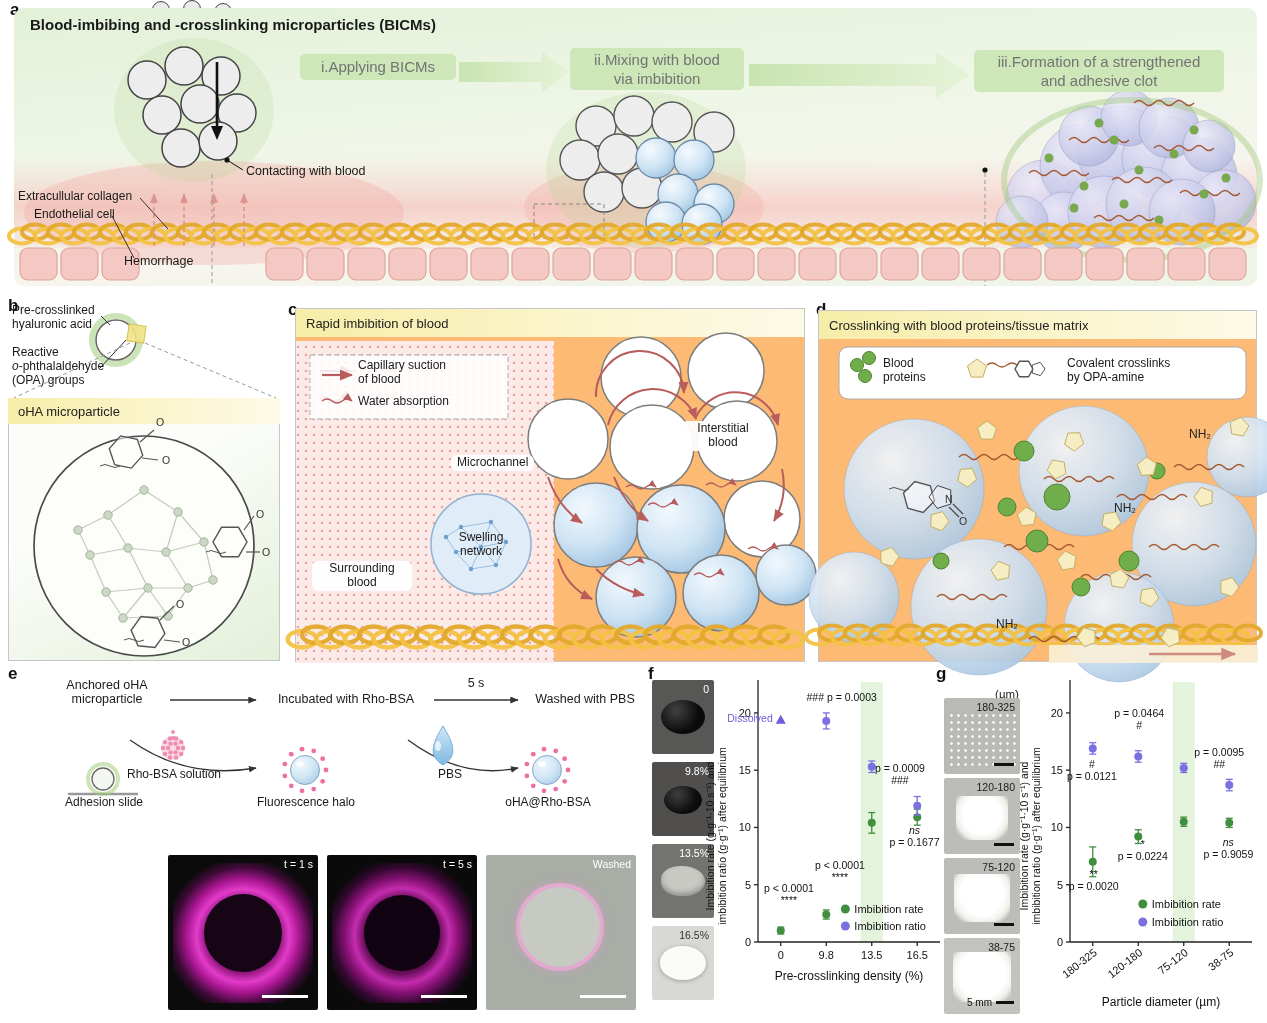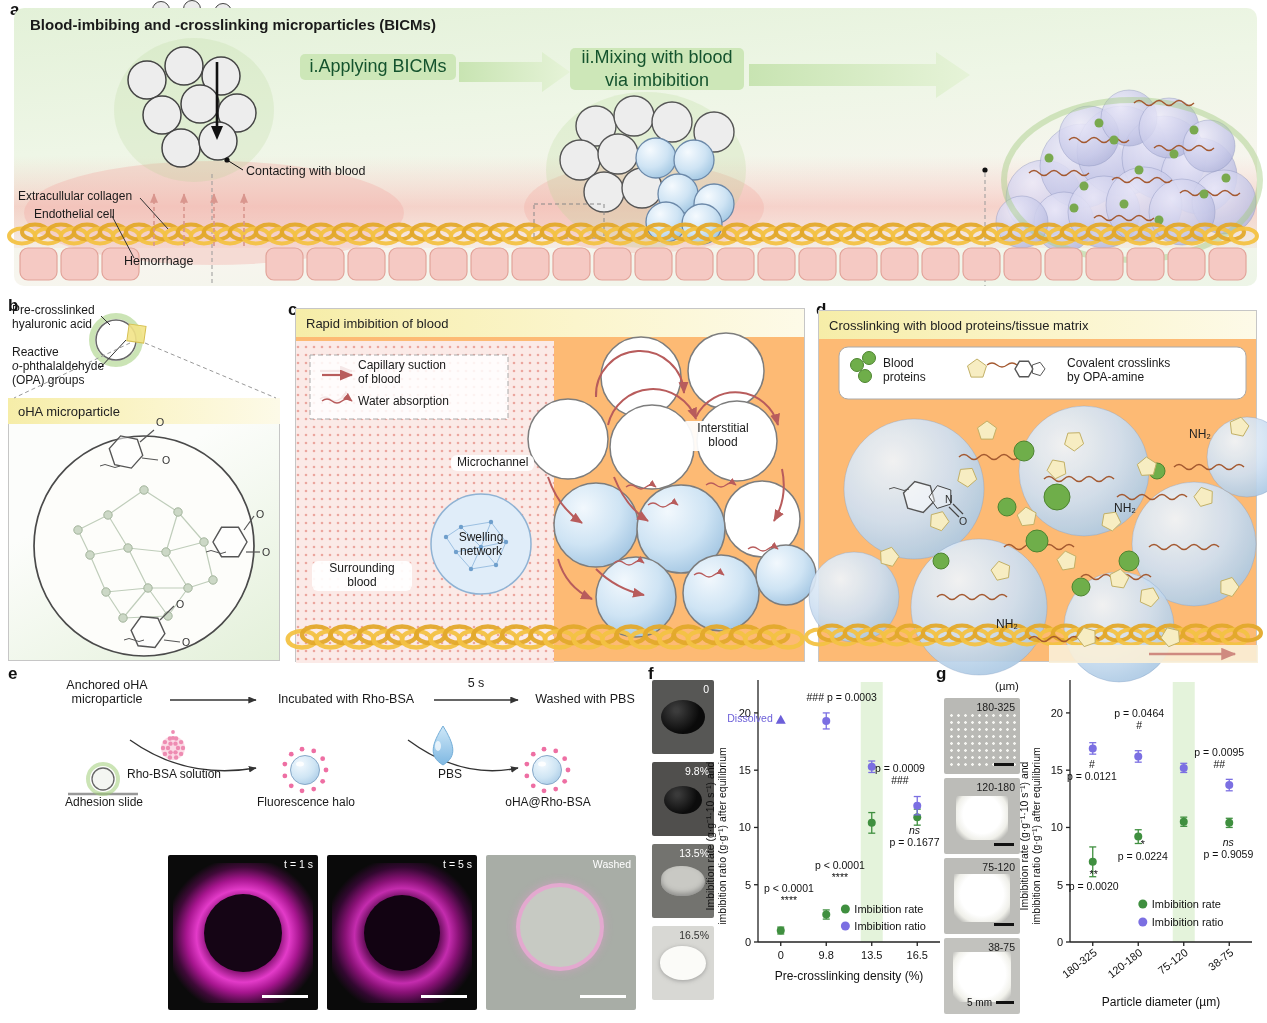--- a/index.html
+++ b/index.html
@@ -2,33 +2,33 @@
 <html><head>
 <meta charset="utf-8">
 <style>
   html,body{margin:0;padding:0;background:#fff;}
   .fig{position:relative;width:1267px;height:1023px;background:#fff;font-family:"Liberation Sans",sans-serif;color:#1a1a1a;overflow:hidden;}
   .plab{position:absolute;font-weight:bold;font-size:17px;color:#111;}
   .ov{position:absolute;font-size:12px;line-height:1.15;white-space:nowrap;color:#1a1a1a;}
   .ctr{text-align:center;}
   .panelA{position:absolute;left:14px;top:8px;width:1243px;height:278px;border-radius:10px;
     background:linear-gradient(175deg,#e3f1d8 0%,#eef6e6 38%,#f7f5ee 70%,#edf5e7 100%);}
-  .stepbox{position:absolute;background:#cde7b8;border-radius:5px;color:#14532d;font-size:18px;line-height:1.3;
+  .stepbox{position:absolute;background:#cde7b8;border-radius:5px;color:#737373;font-size:15px;line-height:1.3;
     display:flex;flex-direction:column;justify-content:center;text-align:center;}
   .panelbox{position:absolute;background:#fdba74;border:1px solid #c6c6c6;box-sizing:border-box;}
   .tbar{position:absolute;left:0;top:0;right:0;height:28px;background:linear-gradient(90deg,#f6eda8,#fbf5cc 55%,#fdfae8);
     display:flex;align-items:center;padding-left:10px;font-size:13px;color:#222;box-sizing:border-box;}
   .whitebox{background:rgba(255,255,255,.93);border-radius:6px;padding:1px 6px;}
   .photo{position:absolute;overflow:hidden;border-radius:2px;}
   .pl{position:absolute;top:3px;right:5px;font-size:10.5px;color:#fff;}
   .bar{position:absolute;height:3.5px;background:#fff;}
   .dotp{position:absolute;width:18px;height:18px;border-radius:50%;background:#ececec;border:1.5px solid #444;box-sizing:border-box;}
   svg{position:absolute;overflow:visible;}
   .chartsvg{overflow:visible;}
-  .sm11{font-size:11.5px;} .sm12{font-size:12px;} .sm125{font-size:12.5px;}
+  .sm11{font-size:11.5px;margin-top:8px;} .sm12{font-size:12px;} .sm125{font-size:12.5px;}
   .atom{position:absolute;font-size:10.5px;color:#333;}
   .nh2{position:absolute;font-size:12px;color:#222;}
 </style>
 </head>
 <body>
 
 <div class="fig">
 
   <div class="plab" style="left:10px;top:0px">a</div>
   <div class="plab" style="left:8px;top:296px">b</div>
@@ -270,20 +270,24 @@
         <line x1="98" y1="208" x2="120" y2="250" stroke="#333" stroke-width="1"></line>
       </svg>
     <div class="ov" style="left:16px;top:8px;font-size:15px;font-weight:600">Blood-imbibing and -crosslinking microparticles (BICMs)</div>
     <div class="stepbox" style="left:286px;top:46px;width:156px;height:26px">
       <div>i.Applying BICMs</div>
     </div>
     <div class="stepbox" style="left:556px;top:40px;width:174px;height:42px">
       <div>ii.Mixing with blood</div>
       <div>via imbibition</div>
     </div>
+    <div class="stepbox" style="left:960px;top:42px;width:250px;height:42px">
+      <div>iii.Formation of a strengthened</div>
+      <div>and adhesive clot</div>
+    </div>
     <div class="ov sm125" style="left:232px;top:156px">Contacting with blood</div>
     <div class="ov sm12" style="left:4px;top:182px">Extracullular collagen</div>
     <div class="ov sm12" style="left:20px;top:200px">Endothelial cell</div>
     <div class="ov sm125" style="left:110px;top:246px">Hemorrhage</div>
   </div>
 
   <div style="position:absolute;left:8px;top:300px;width:274px;height:362px">
     <div class="panelbox" style="left:0;top:98px;width:272px;height:263px;background:linear-gradient(150deg,#fcfdfb 35%,#e3f0d9 100%)"></div>
     <div class="tbar" style="top:98px;height:26px;width:272px">
       <span>oHA microparticle</span>

